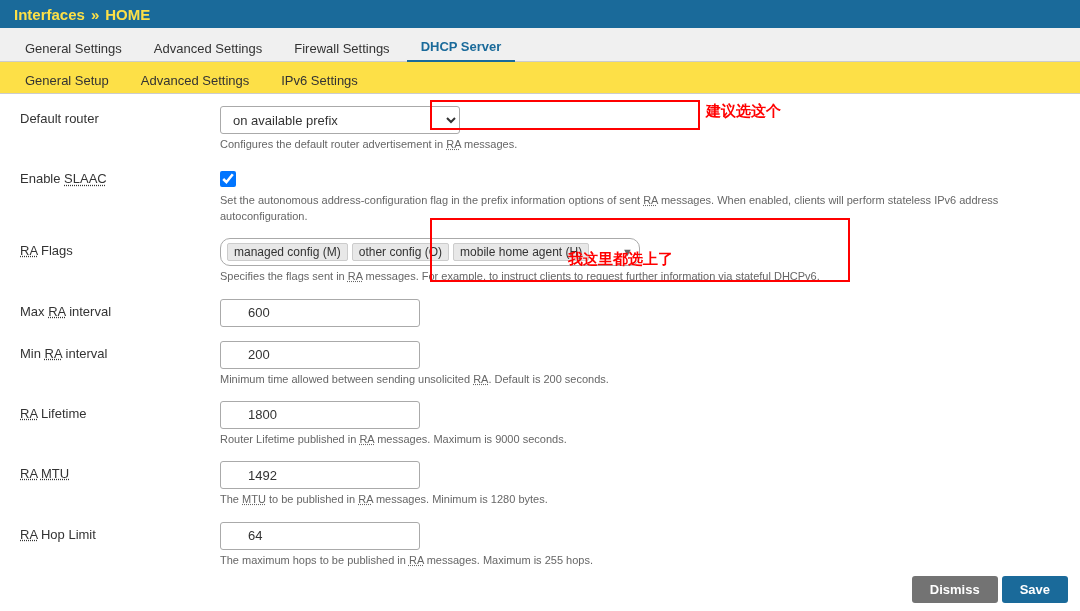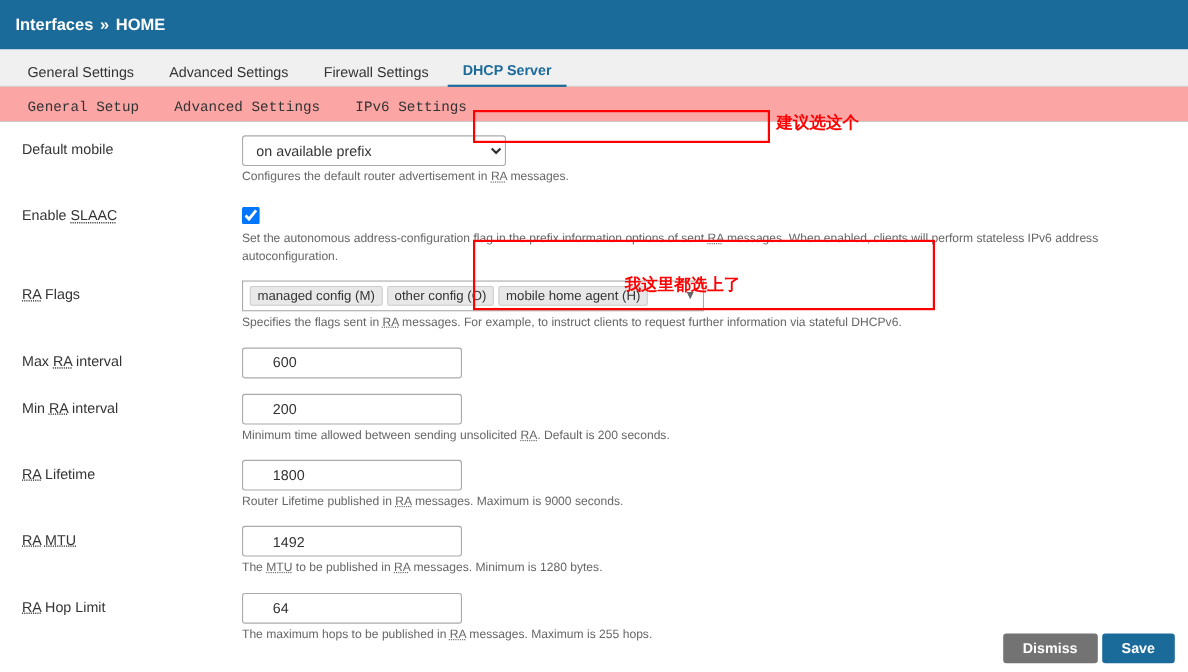--- a/index.html
+++ b/index.html
@@ -1,44 +1,43 @@
 <!DOCTYPE html>
 <html><head>
   <meta charset="utf-8">
   <style>
     * { box-sizing: border-box; margin: 0; padding: 0; }
     body { font-family: Arial, sans-serif; font-size: 13px; background: #fff; color: #333; width: 1080px; height: 611px; overflow: hidden; position: relative; }
 
     
     .header-bar {
       background: #1a6a9a;
-      color: #ffffff;
+      color: #fde047;
       padding: 8px 14px;
       font-size: 15px;
       font-weight: bold;
-      height: 45px;
+      height: 28px;
       display: flex;
       align-items: center;
     }
     .header-bar .separator { margin: 0 6px; }
 
     
     .tab-bar {
       display: flex;
       align-items: flex-end;
       background: #f0f0f0;
       border-bottom: 1px solid #ccc;
       padding: 0 10px;
       height: 34px;
     }
     .tab-bar.second {
-      background: #fca5a5;
+      background: #fde047;
       border-bottom: 1px solid #ccc;
       height: 32px;
-      font-family: Liberation Mono, monospace;
     }
     .tab-item {
       padding: 6px 14px;
       cursor: pointer;
       font-size: 13px;
       color: #333;
       border: 1px solid transparent;
       border-bottom: none;
       margin-right: 2px;
       background: transparent;
@@ -109,21 +108,21 @@
       width: 16px;
       height: 16px;
       margin-top: 5px;
     }
 
     
     .multi-select {
       display: inline-flex;
       align-items: center;
       border: 1px solid #aaa;
-      border-radius: 0;
+      border-radius: 10px;
       background: #fff;
       padding: 3px 6px;
       min-width: 420px;
       height: 28px;
       font-size: 13px;
       cursor: pointer;
       position: relative;
     }
     .multi-select .tags {
       display: flex;
@@ -210,21 +209,21 @@
 
 <div class="tab-bar second">
   <div class="tab-item">General Setup</div>
   <div class="tab-item">Advanced Settings</div>
   <div class="tab-item">IPv6 Settings</div>
 </div>
 
 <div class="content">
 
   <div class="form-row">
-    <div class="form-label">Default mobile</div>
+    <div class="form-label">Default router</div>
     <div class="form-control-group">
       <select>
         <option>on available prefix</option>
         <option>always</option>
         <option>never</option>
       </select>
       <div class="description">
         Configures the default router advertisement in <abbr title="Router Advertisement">RA</abbr> messages.
       </div>
     </div>

